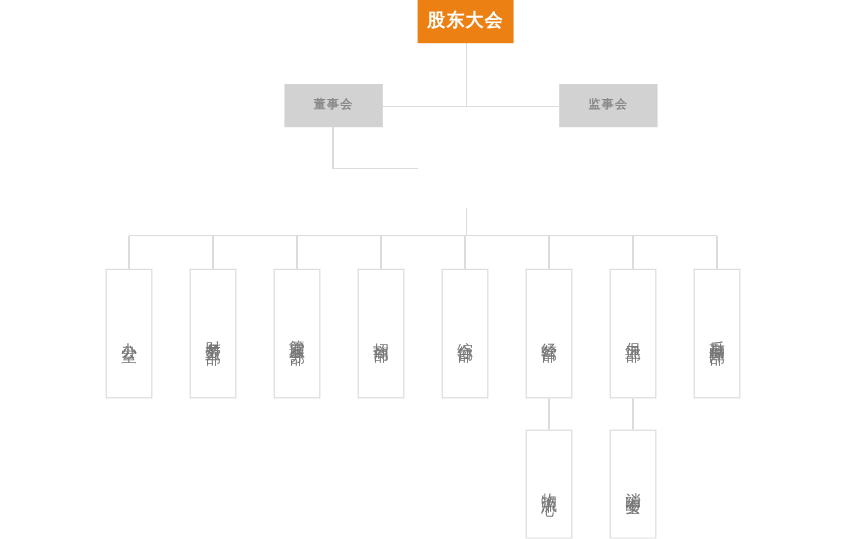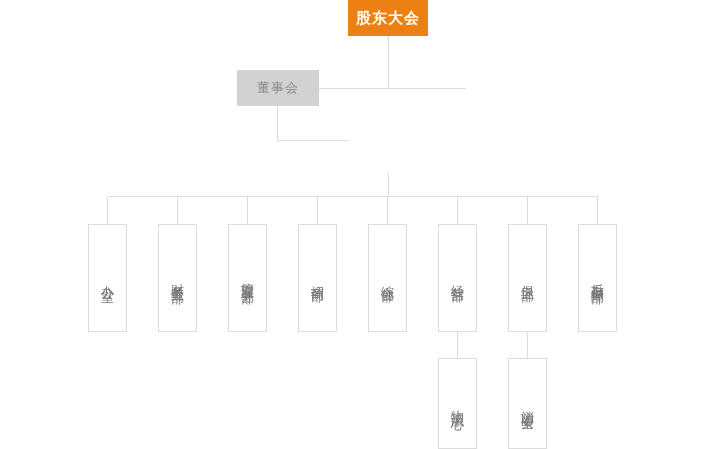--- a/index.html
+++ b/index.html
@@ -40,23 +40,24 @@
     color: #ffffff;
     font-size: 15px;
     font-weight: bold;
     letter-spacing: 1px;
     border: 0;
   }
   
   .node.filled {
     background: #d2d2d2;
     color: #8a8a8a;
-    font-size: 13px;
+    font-size: 10px;
     letter-spacing: 1px;
     border: 0;
+    font-weight: bold;
   }
   
   .node.leaf {
     background: #ffffff;
     border: 1px solid #dcdcdc;
     color: #777777;
     font-size: 13px;
   }
   .vtext {
     writing-mode: vertical-rl;
@@ -100,20 +101,23 @@
     </g>
   </svg>
 
   <div class="node accent" style="left:348px; top:0px; width:80px; height:36px;">
     <span>股东大会</span>
   </div>
 
   <div class="node filled" style="left:237px; top:70px; width:82px; height:36px;">
     <span>董事会</span>
   </div>
+  <div class="node filled" style="left:466px; top:70px; width:82px; height:36px;">
+    <span>监事会</span>
+  </div>
 
 
   <div class="node leaf" style="left:88px; top:224px; width:39px; height:108px;">
     <span class="vtext">办公室</span>
   </div>
   <div class="node leaf" style="left:158px; top:224px; width:39px; height:108px;">
     <span class="vtext">财务劳工部</span>
   </div>
   <div class="node leaf" style="left:228px; top:224px; width:39px; height:108px;">
     <span class="vtext">管理服务部</span>

